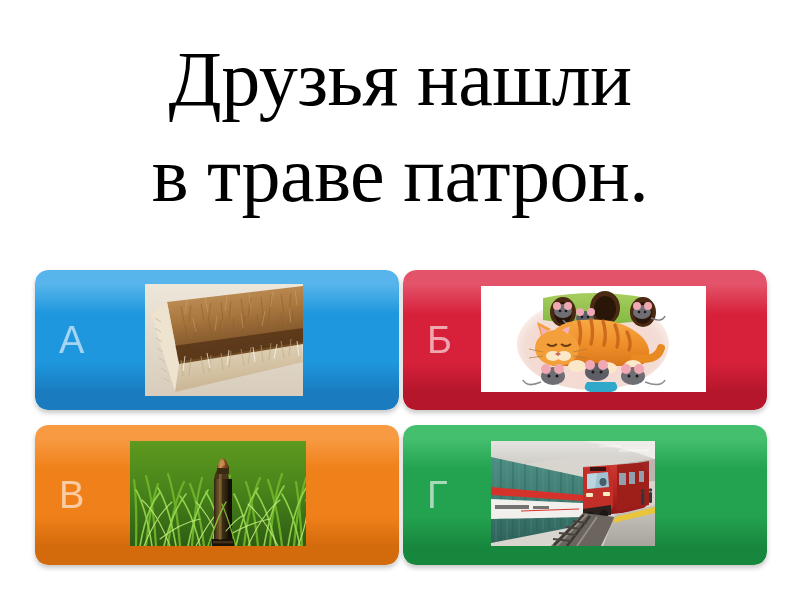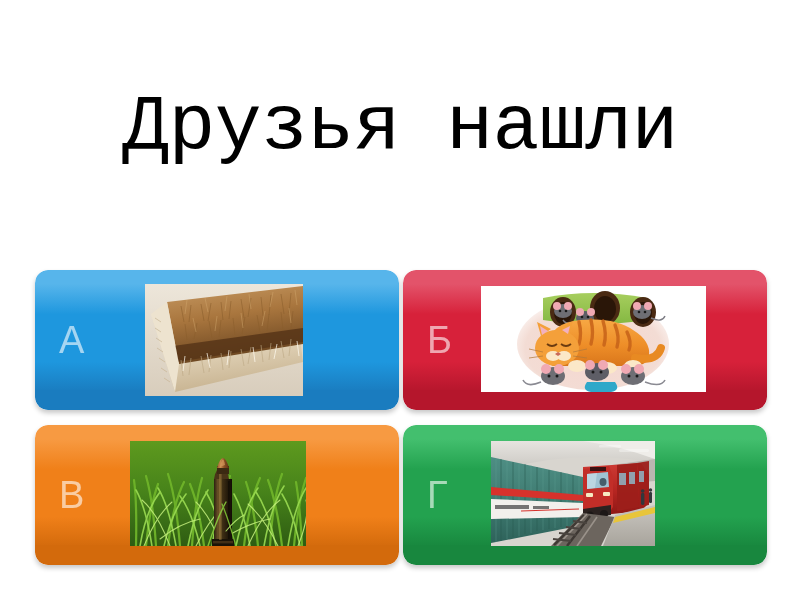--- a/index.html
+++ b/index.html
@@ -24,21 +24,21 @@
     height: 225px;
     display: flex;
     flex-direction: column;
     align-items: center;
     justify-content: center;
     text-align: center;
   }
   .qline {
     display: block;
     color: #000000;
-    font-family: Liberation Mono, monospace;
+    font-family: Liberation Serif, serif;
     font-size: 78px;
     line-height: 96px;
     font-weight: 400;
     letter-spacing: -0.5px;
     white-space: nowrap;
   }
 
   
   #answers {
     position: absolute;
@@ -112,20 +112,21 @@
   .thumb.t-c { left: 95px;  top: 16px;  width: 176px; height: 105px; }
   .thumb.t-d { left: 88px;  top: 16px;  width: 164px; height: 105px; }
 
   .thumb svg { display: block; width: 100%; height: 100%; }
 </style>
 </head>
 <body style="background: rgb(255, 255, 255);">
 
 <div id="question">
   <span class="qline">Друзья нашли</span>
+  <span class="qline">в траве патрон.</span>
 </div>
 
 <div id="answers">
 
   <div class="card pos-a">
     <div class="face">
       <div class="top-band" style="background: rgb(87, 181, 235);"></div>
       <div class="body" style="background: linear-gradient(rgb(87, 181, 235) 0%, rgb(30, 151, 222) 28%, rgb(30, 151, 222) 72%, rgb(26, 124, 191) 100%);"></div>
       <div class="bottom-band" style="background: rgb(26, 124, 191);"></div>
     </div>

